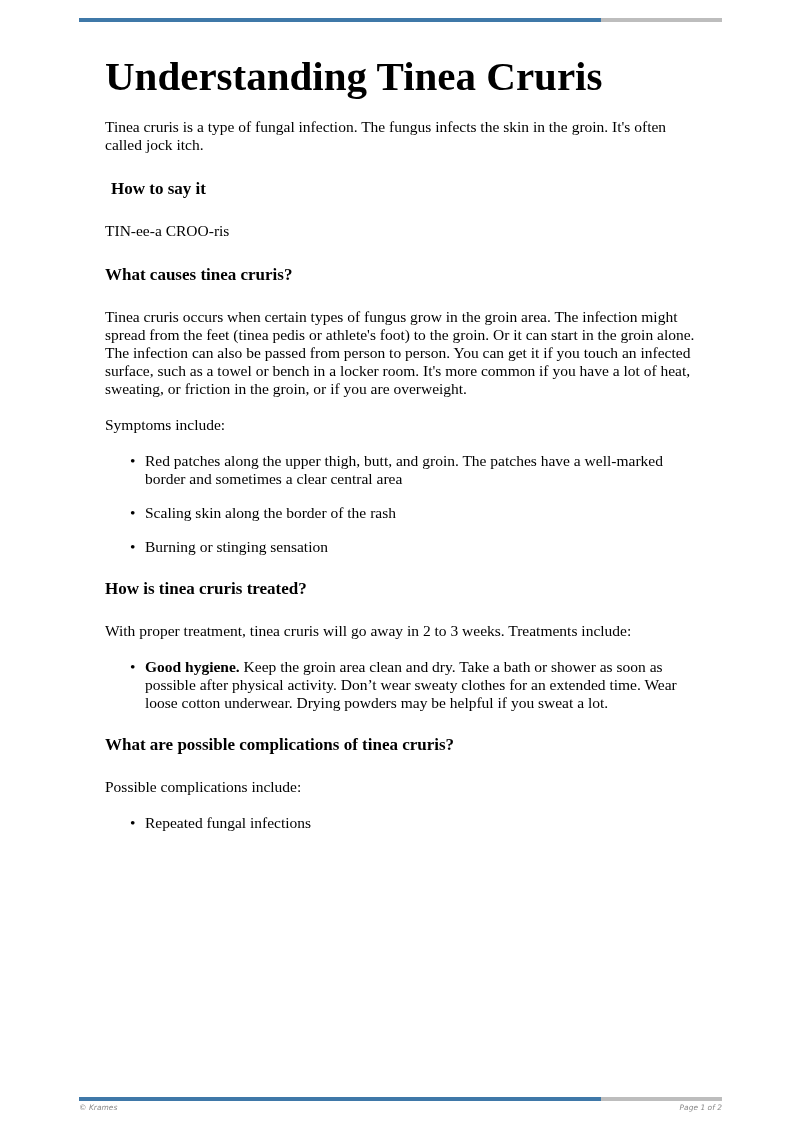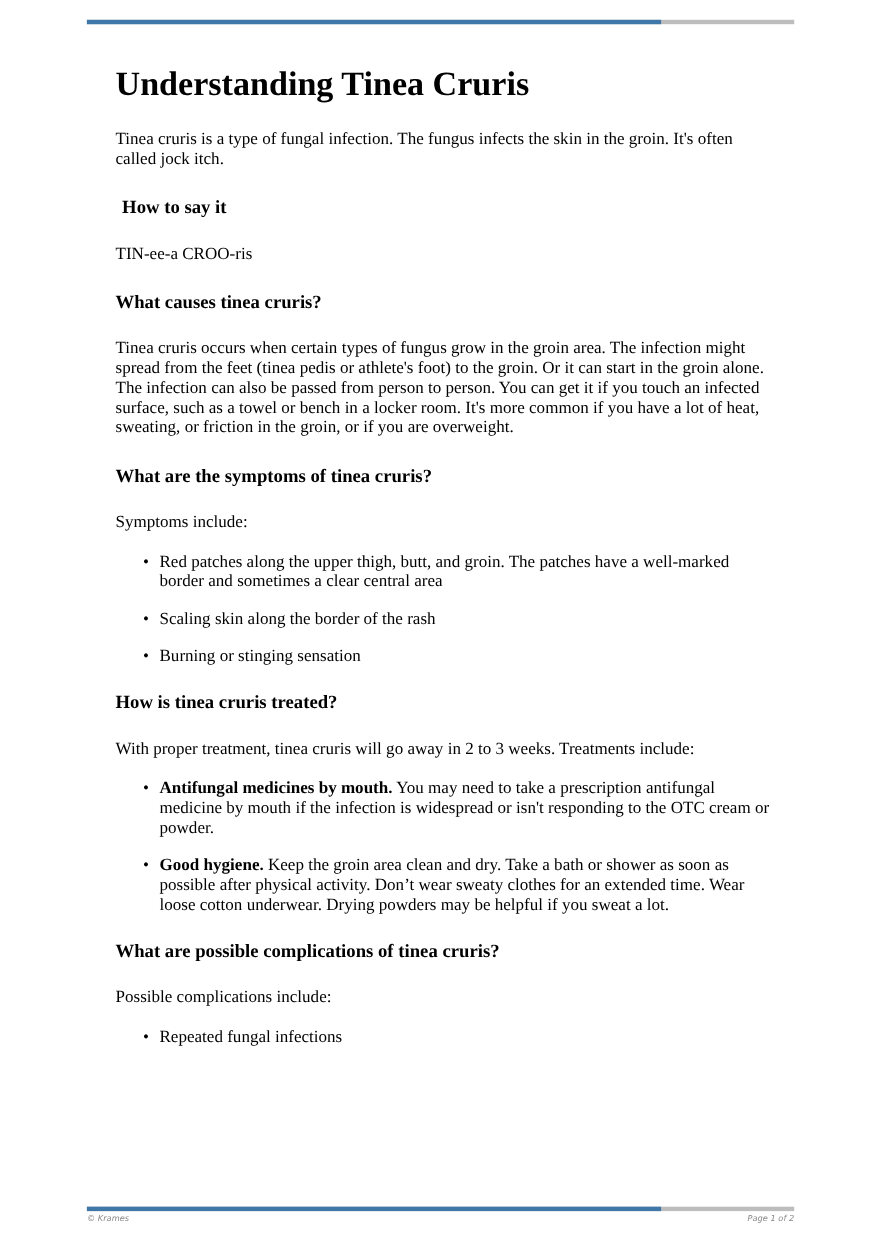--- a/index.html
+++ b/index.html
@@ -5,21 +5,21 @@
     html, body { margin: 0; padding: 0; background: #ffffff; }
     body { width: 800px; height: 1130px; position: relative; overflow: hidden;
            font-family: "Liberation Serif", serif; color: #000; }
     .bar { position: absolute; left: 79px; width: 643px; height: 4px; background: #bdbdbd; }
     .bar .fill { position: absolute; left: 0; top: 0; height: 4px; width: 522px; background: #3f78a8; }
     .bar.top { top: 18px; }
     .bar.bottom { top: 1097px; }
     .footer { position: absolute; top: 1103px; left: 79px; width: 643px; display: flex; justify-content: space-between;
               font-family: "DejaVu Sans", sans-serif; font-style: italic; font-size: 7.5px; color: #888; }
     .content { position: absolute; left: 105px; top: 56px; width: 600px; }
-    h1 { font-size: 31px; font-weight: bold; margin: 0 0 22px 0; line-height: 40px; }
+    h1 { font-size: 41px; font-weight: bold; margin: 0 0 22px 0; line-height: 40px; }
     h2 { font-size: 17px; font-weight: bold; margin: 0; line-height: 30px; }
     p { font-size: 15.5px; line-height: 18px; margin: 0; }
     ul { margin: 0; padding-left: 40px; list-style: none; }
     li { font-size: 15.5px; line-height: 18px; position: relative; }
     li::before { content: "•"; position: absolute; left: -15px; top: 0; }
     .b { font-weight: bold; }
   </style>
 </head>
 <body>
 
@@ -30,32 +30,30 @@
 <div class="content">
   <h1>Understanding Tinea Cruris</h1>
   <p>Tinea cruris is a type of fungal infection. The fungus infects the skin in the groin. It's often called jock itch.</p>
 
   <h2 style="margin-top:20px; padding-left:6px;">How to say it</h2>
   <p style="margin-top:18px;">TIN-ee-a CROO-ris</p>
 
   <h2 style="margin-top:20px;">What causes tinea cruris?</h2>
   <p style="margin-top:18px;">Tinea cruris occurs when certain types of fungus grow in the groin area. The infection might spread from the feet (tinea pedis or athlete's foot) to the groin. Or it can start in the groin alone. The infection can also be passed from person to person. You can get it if you touch an infected surface, such as a towel or bench in a locker room. It's more common if you have a lot of heat, sweating, or friction in the groin, or if you are overweight.</p>
 
-  <h2 style="margin-top:20px;">What are the symptoms of tinea cruris?</h2>
   <p style="margin-top:18px;">Symptoms include:</p>
   <ul style="margin-top:18px;">
     <li>Red patches along the upper thigh, butt, and groin. The patches have a well-marked border and sometimes a clear central area</li>
     <li style="margin-top:16px;">Scaling skin along the border of the rash</li>
     <li style="margin-top:16px;">Burning or stinging sensation</li>
   </ul>
 
   <h2 style="margin-top:18px;">How is tinea cruris treated?</h2>
   <p style="margin-top:18px;">With proper treatment, tinea cruris will go away in 2 to 3 weeks. Treatments include:</p>
   <ul style="margin-top:18px;">
-    <li style="margin-top:16px;"><span class="b">Antifungal medicines by mouth.</span><span> You may need to take a prescription antifungal medicine by mouth if the infection is widespread or isn't responding to the OTC cream or powder.</span></li>
     <li style="margin-top:16px;"><span class="b">Good hygiene.</span><span> Keep the groin area clean and dry. Take a bath or shower as soon as possible after physical activity. Don’t wear sweaty clothes for an extended time. Wear loose cotton underwear. Drying powders may be helpful if you sweat a lot.</span></li>
   </ul>
 
   <h2 style="margin-top:18px;">What are possible complications of tinea cruris?</h2>
   <p style="margin-top:18px;">Possible complications include:</p>
   <ul style="margin-top:18px;">
     <li>Repeated fungal infections</li>
   </ul>
 </div>
 

